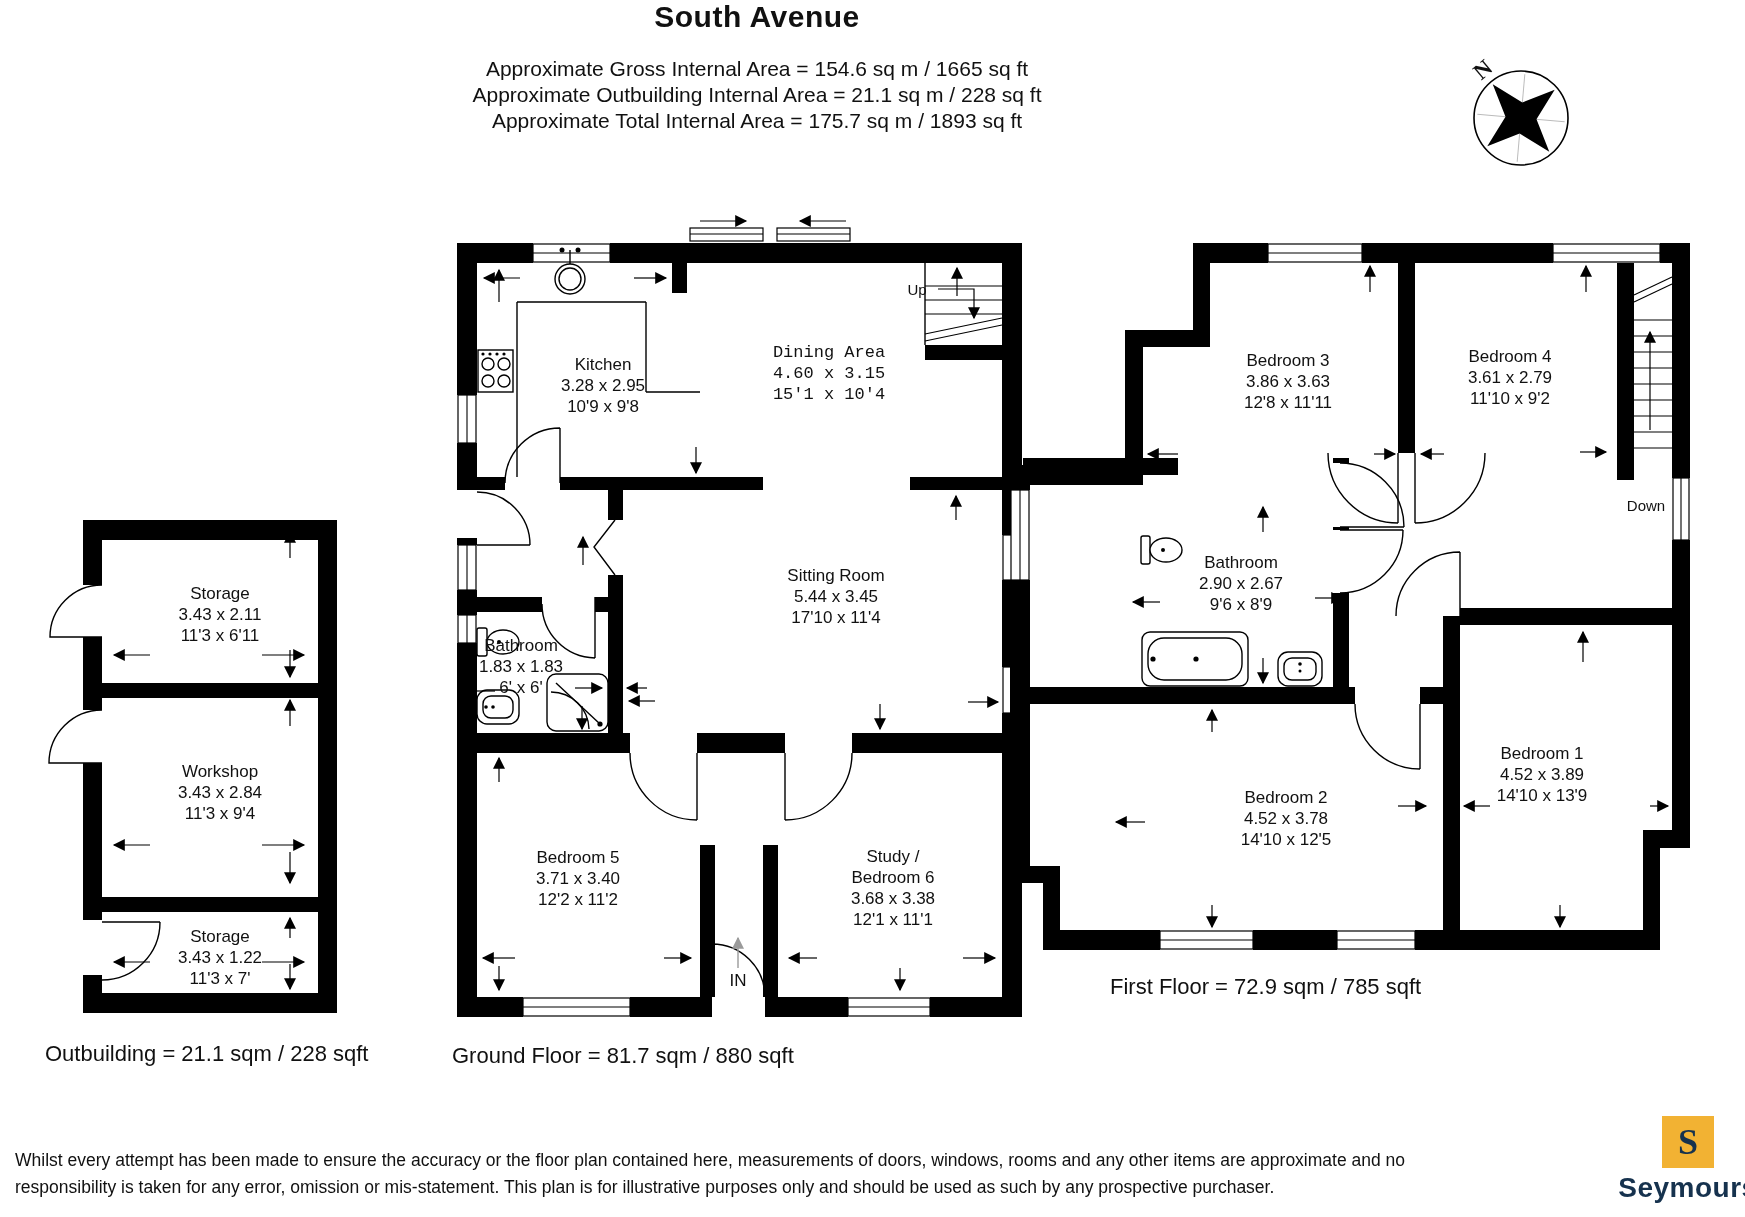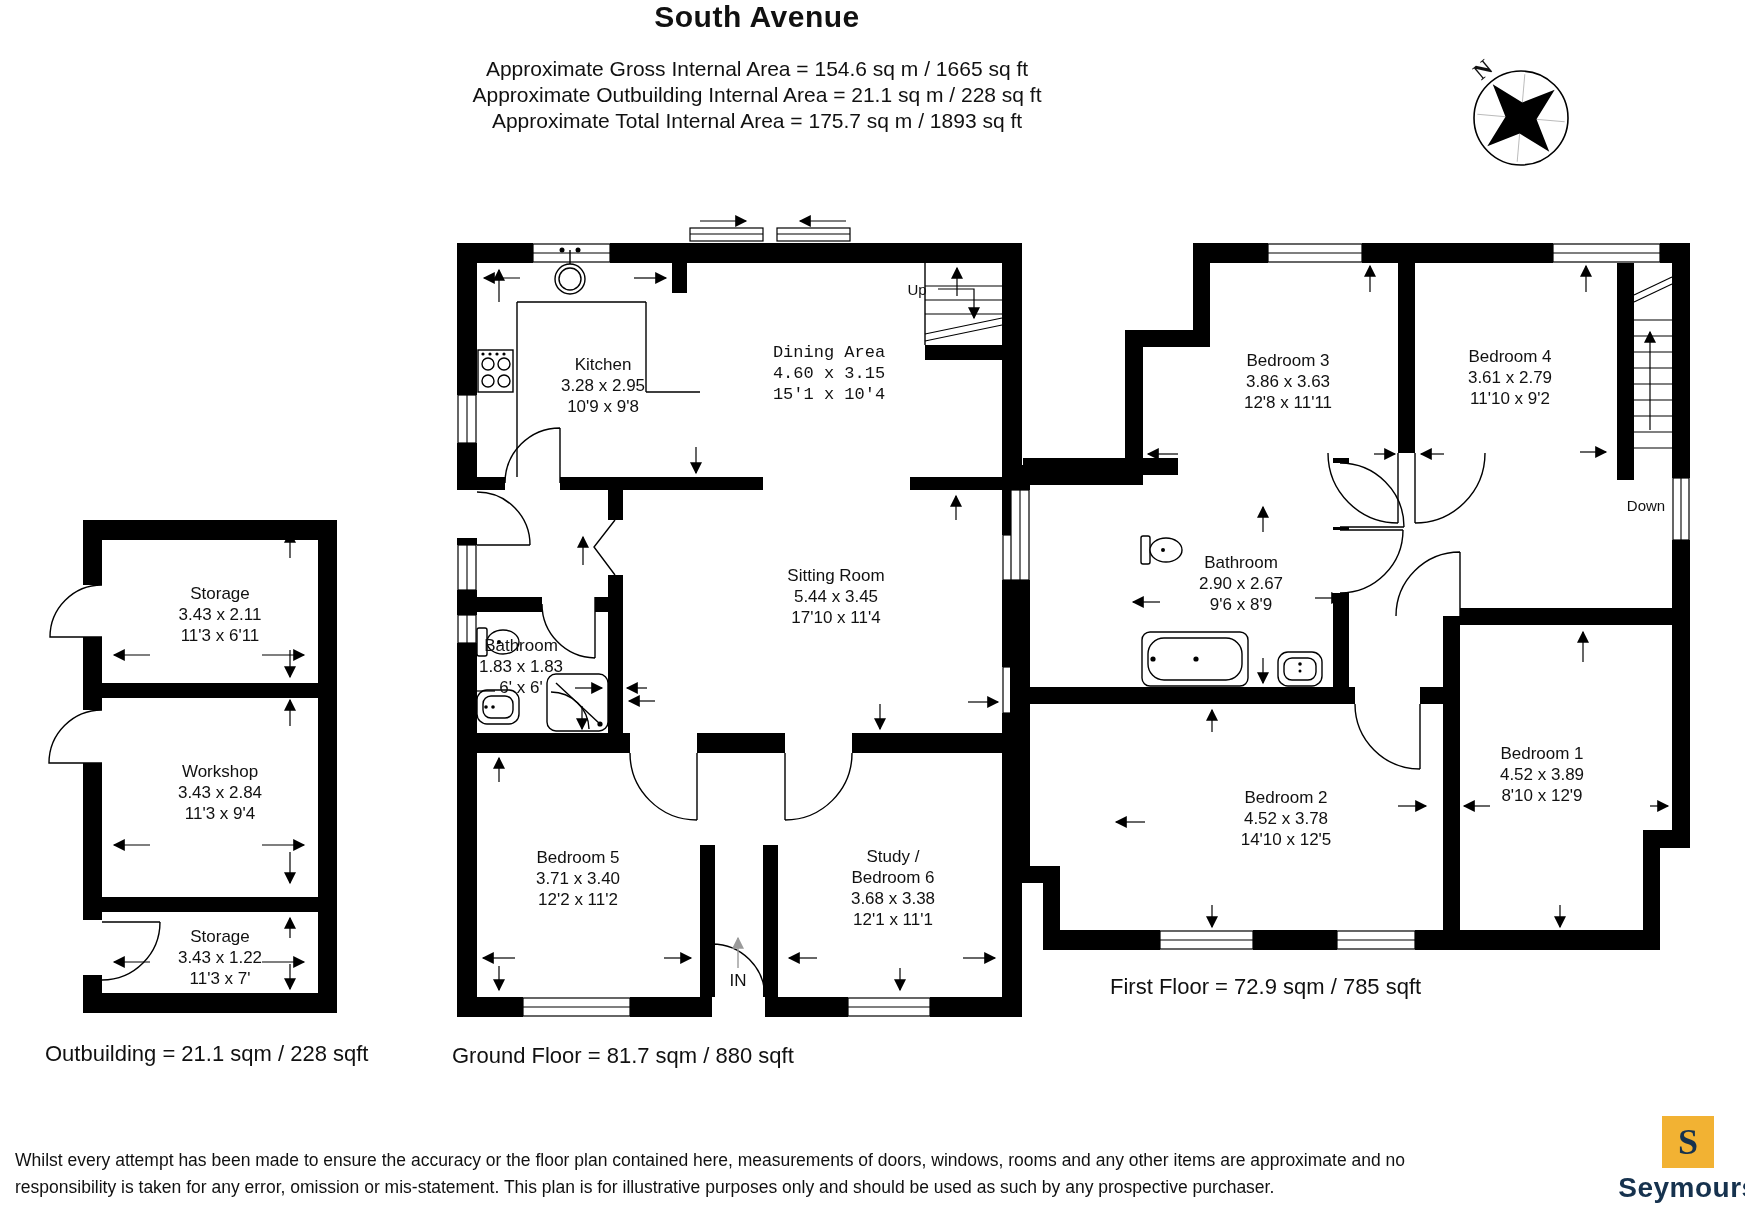--- a/index.html
+++ b/index.html
@@ -422,21 +422,21 @@
     <div>9'6 x 8'9</div>
   </div>
   <div class="rlabel" style="left:1286px;top:818px;">
     <div>Bedroom 2</div>
     <div>4.52 x 3.78</div>
     <div>14'10 x 12'5</div>
   </div>
   <div class="rlabel" style="left:1542px;top:774px;">
     <div>Bedroom 1</div>
     <div>4.52  x 3.89</div>
-    <div>8'10 x 12'9</div>
+    <div>14'10 x 13'9</div>
   </div>
   <div class="slabel" style="left:1646px;top:505px;">Down</div>
 
   <div class="flabel" style="left:45px;top:1041px;">Outbuilding = 21.1 sqm / 228 sqft</div>
   <div class="flabel" style="left:452px;top:1043px;">Ground Floor = 81.7 sqm / 880 sqft</div>
   <div class="flabel" style="left:1110px;top:974px;">First Floor = 72.9 sqm / 785 sqft</div>
 
   <div class="footer-line" style="top:1150px;">Whilst every attempt has been made to ensure the accuracy or the floor plan contained here, measurements of doors, windows, rooms and any other items are approximate and no</div>
   <div class="footer-line" style="top:1177px;">responsibility is taken for any error, omission or mis-statement. This plan is for illustrative purposes only and should be used as such by any prospective purchaser.</div>
 

